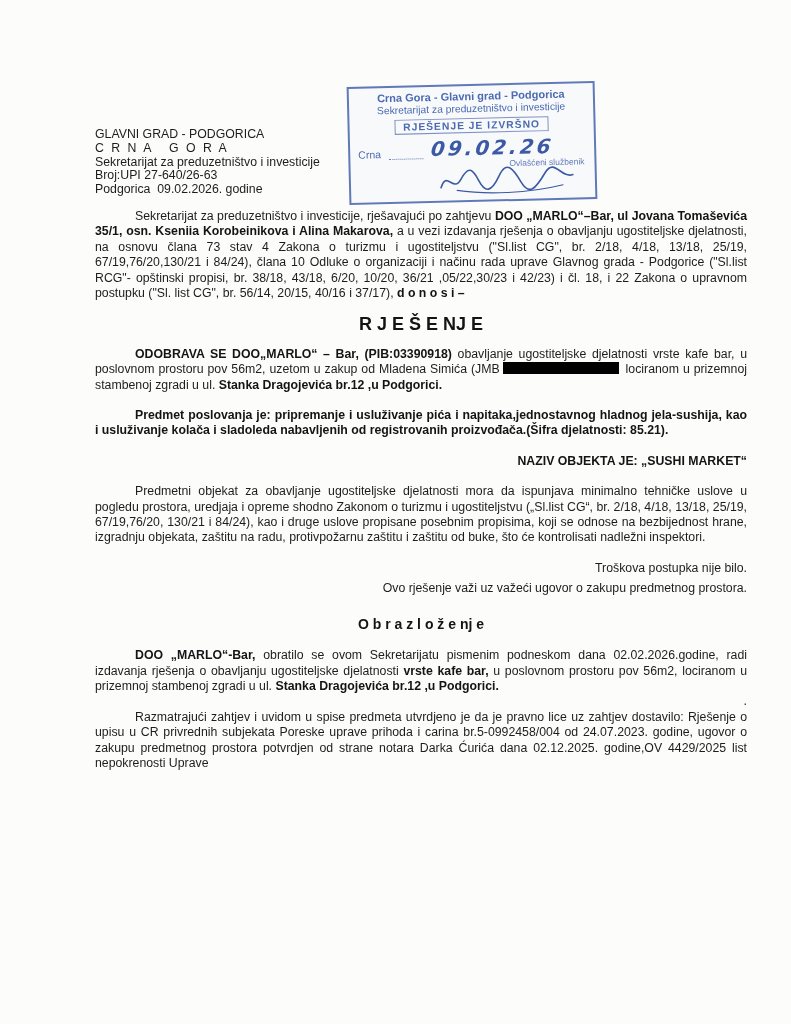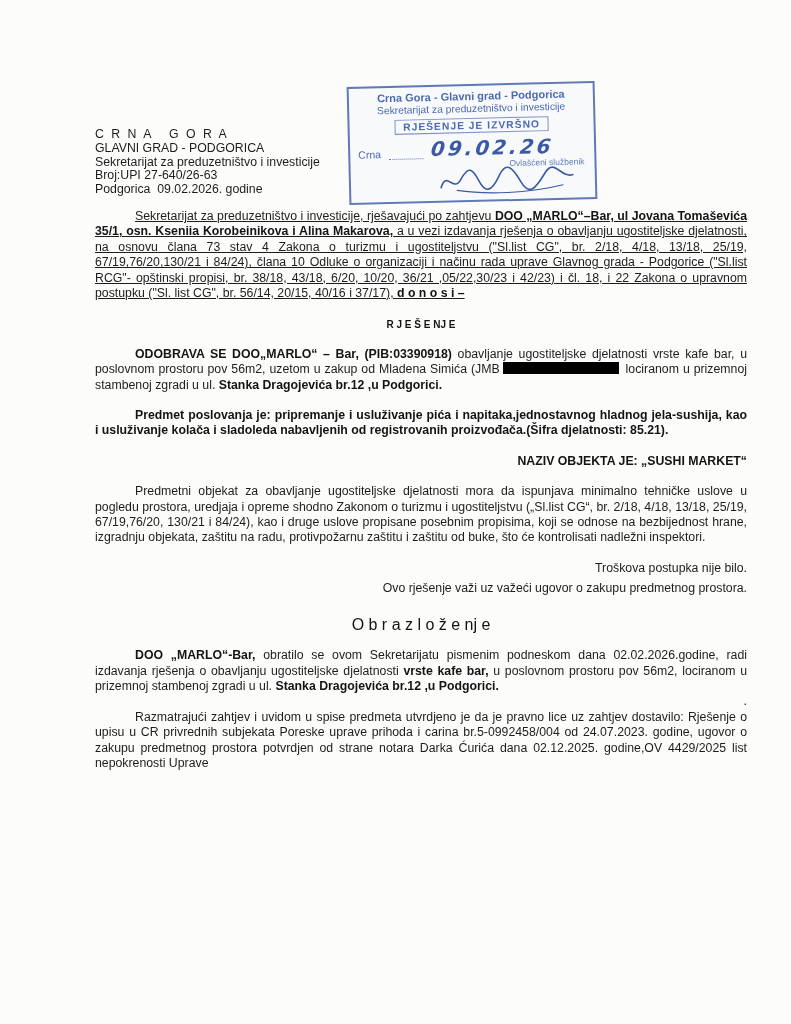--- a/index.html
+++ b/index.html
@@ -14,28 +14,28 @@
     font-size:12.3px; line-height:15.4px;
   }
   .hdr { line-height:13.8px; white-space:pre; }
   .hdr.sp { letter-spacing:2px; }
   p { text-align:justify; }
   p.nj { text-align:right; }
   .ind { text-indent:40px; }
   .ind-s { text-indent:10px; }
   .b { font-weight:bold; color:#141416; }
   .heading {
-    text-align:center; font-weight:bold; font-size:10px; color:#141416;
+    text-align:center; font-weight:bold; font-size:18px; color:#141416;
     margin-top:16px; margin-bottom:14px; text-indent:0;
   }
   .heading2 {
-    text-align:center; font-weight:normal; font-size:16px; color:#141416;
+    text-align:center; font-weight:bold; font-size:14px; color:#141416;
     margin-top:20px; margin-bottom:16px; text-indent:0;
   }
-  .mt1 { margin-top:12px;text-decoration:underline; }
+  .mt1 { margin-top:12px; }
   .mt2 { margin-top:15px; }
   .mt3 { margin-top:5px; }
   .redact {
     display:inline-block; width:116px; height:12px; background:#000;
     vertical-align:-1px; margin:0 3px;
   }
   
   .stamp {
     position:absolute; left:348px; top:84px; width:248px;
     color:#3d5fad; transform:rotate(-1.4deg); opacity:0.93;
@@ -89,22 +89,22 @@
         <svg class="sig-svg" width="150" height="28" viewBox="0 0 150 28">
           <path d="M6 20 C 12 2, 18 26, 26 12 S 38 2, 44 14 S 56 26, 64 10 S 78 2, 86 16 S 100 24, 110 8 S 126 14, 138 10" fill="none" stroke="#2d4d9e" stroke-width="1.6" stroke-linecap="round"></path>
           <path d="M22 23 C 50 28, 92 28, 128 20" fill="none" stroke="#2d4d9e" stroke-width="1.1" stroke-linecap="round"></path>
         </svg>
       </div>
     </div>
   </div>
 
   <div class="content">
 
+    <div class="hdr">GLAVNI GRAD - PODGORICA</div>
     <div class="hdr sp">C R N A   G O R A</div>
-    <div class="hdr">GLAVNI GRAD - PODGORICA</div>
     <div class="hdr">Sekretarijat za preduzetništvo i investicije</div>
     <div class="hdr">Broj:UPI 27-640/26-63</div>
     <div class="hdr">Podgorica  09.02.2026. godine</div>
 
     <p class="ind mt1"><span>Sekretarijat za preduzetništvo i investicije, rješavajući po zahtjevu </span><span class="b">DOO „MARLO“–Bar, ul Jovana Tomaševića 35/1, osn. Kseniia Korobeinikova i Alina Makarova,</span><span> a u vezi izdavanja  rješenja o obavljanju ugostiteljske djelatnosti, na osnovu člana 73 stav 4 Zakona o turizmu i ugostiteljstvu ("Sl.list CG", br. 2/18, 4/18, 13/18, 25/19, 67/19,76/20,130/21 i 84/24), člana 10 Odluke o organizaciji i načinu rada uprave Glavnog grada - Podgorice ("Sl.list RCG"- opštinski propisi, br. 38/18, 43/18, 6/20, 10/20, 36/21 ,05/22,30/23 i 42/23) i  čl. 18, i 22 Zakona o upravnom postupku ("Sl. list CG", br. 56/14, 20/15, 40/16 i 37/17), </span><span class="b">d o n o s i –</span></p>
 
     <div class="heading">R J E Š E NJ E</div>
 
     <p class="ind"><span class="b">ODOBRAVA SE DOO„MARLO“ – Bar, (PIB:03390918)</span><span> obavljanje ugostiteljske djelatnosti vrste kafe bar, u poslovnom prostoru pov 56m2, uzetom u zakup od Mladena Simića (JMB</span><span class="redact"></span><span> lociranom u prizemnoj stambenoj zgradi  u ul. </span><span class="b">Stanka Dragojevića br.12 ,u Podgorici.</span></p>
 

